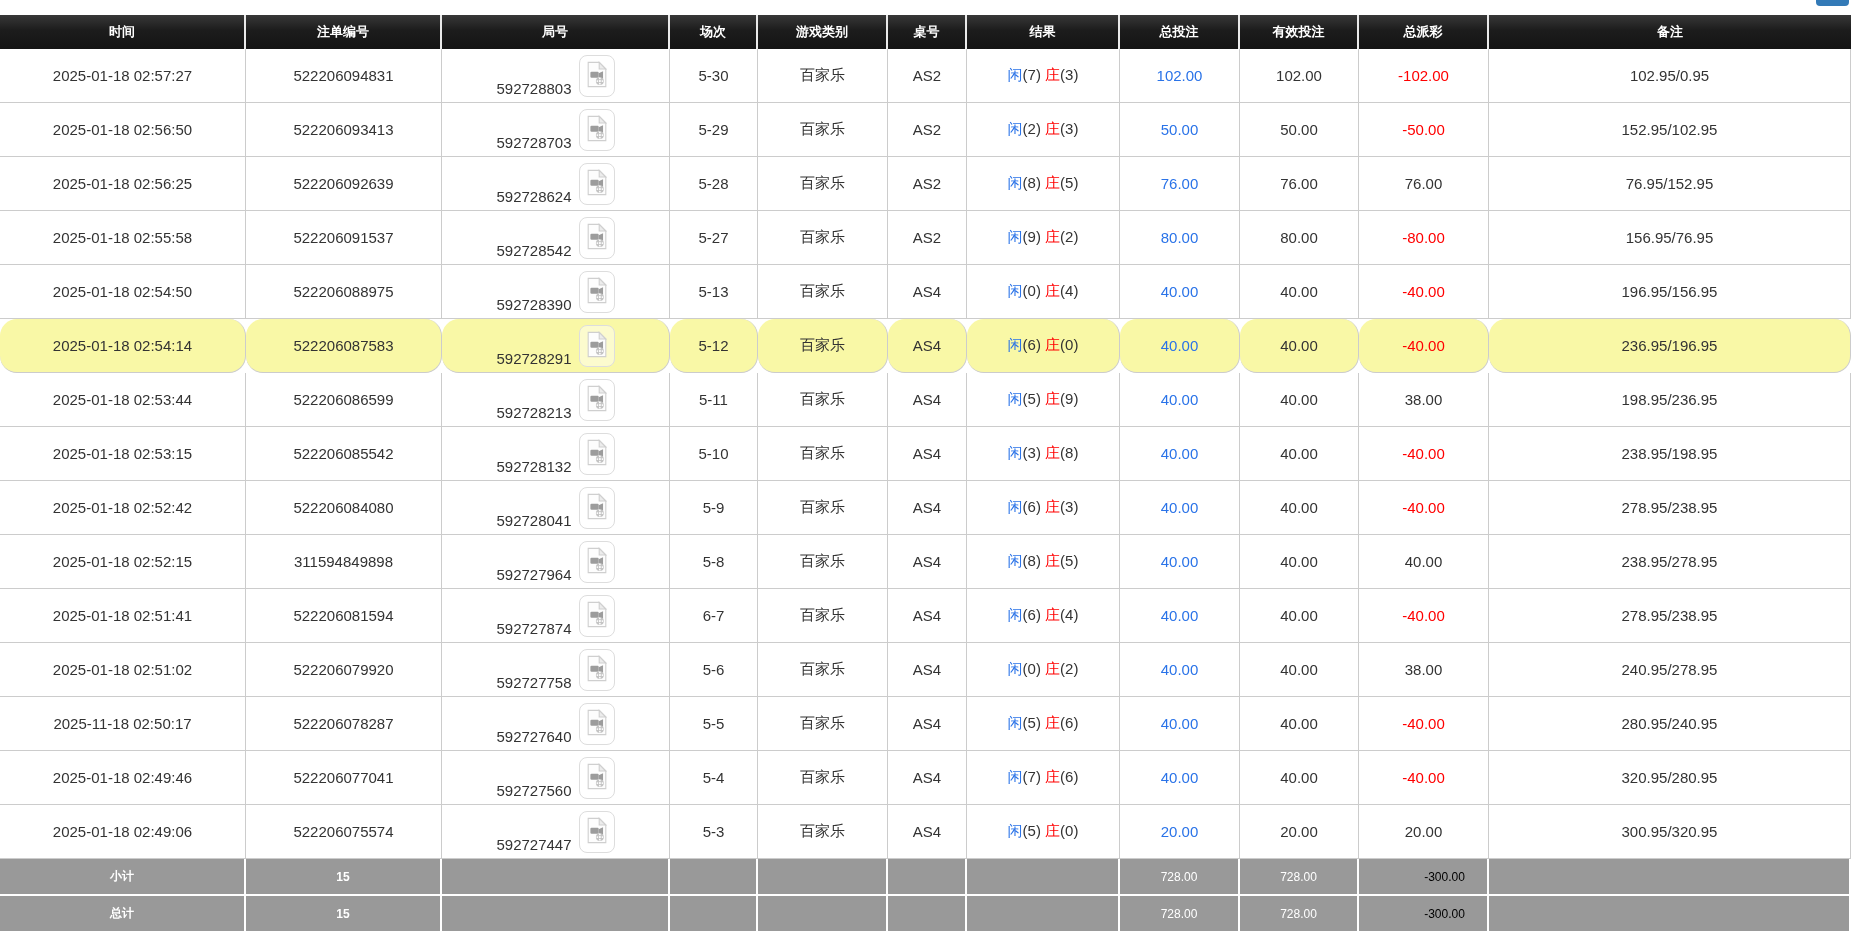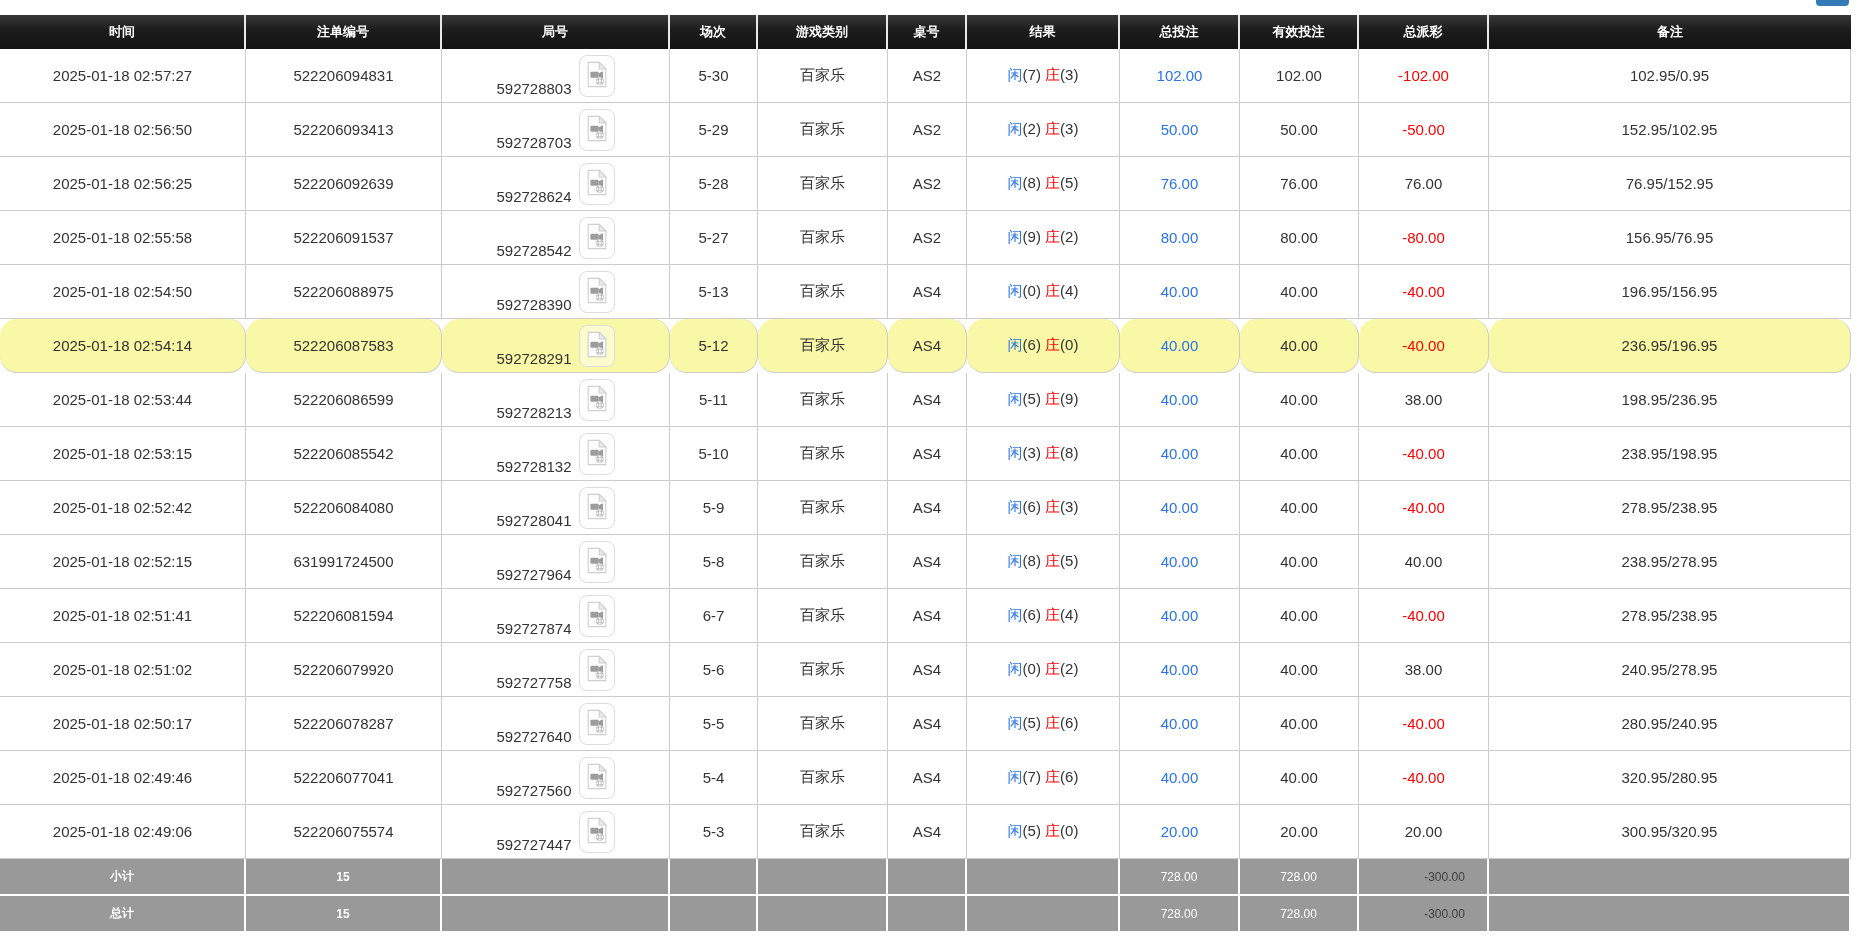--- a/index.html
+++ b/index.html
@@ -66,21 +66,21 @@
   tfoot td{
     height:35px;
     background:#999999;
     color:#ffffff; font-size:12px; font-weight:bold;
     text-align:center; vertical-align:middle;
     border-right:2px solid #ffffff;
     border-bottom:2px solid #ffffff;
     padding:0 4px;
   }
   tfoot td.amount{ font-weight:normal; }
-  tfoot td.red{ color:#404040;padding-left:47px; }
+  tfoot td.red{ color:#000000;padding-left:47px; }
 </style>
 </head>
 <body>
 
 <div class="page">
 
   <div class="top-partial-btn"></div>
 
   <table class="bet-table">
     <colgroup>
@@ -386,21 +386,21 @@
     <td>百家乐</td>
     <td>AS4</td>
     <td><span class="blue">闲</span><span>(6)</span> <span class="red">庄</span><span>(3)</span></td>
     <td class="blue">40.00</td>
     <td>40.00</td>
     <td class="payout neg">-40.00</td>
     <td>278.95/238.95</td>
   </tr>
         <tr>
     <td>2025-01-18 02:52:15</td>
-    <td>631991724500</td>
+    <td>311594849898</td>
     <td>
       <span class="game-cell-inner">
         <span>592727964</span>
         <span class="video-btn">
                 <span><svg width="22" height="27" viewBox="0 0 20 24">
           <path d="M2 1 h10 l6 6 v16 h-16 z" fill="#fdfdfd" stroke="#cfcfcf" stroke-width="1"></path>
           <path d="M12 1 l6 6 h-6 z" fill="#ececec" stroke="#cfcfcf" stroke-width="1"></path>
           <rect x="4" y="9.5" width="7.5" height="5.5" rx="1" fill="#9c9c9c"></rect>
           <path d="M11.5 10.8 L15.5 9 v7 l-4 -1.8 z" fill="#9c9c9c"></path>
           <circle cx="12.6" cy="18" r="3.6" fill="#c4c4c4"></circle>
@@ -478,21 +478,21 @@
     <td>5-6</td>
     <td>百家乐</td>
     <td>AS4</td>
     <td><span class="blue">闲</span><span>(0)</span> <span class="red">庄</span><span>(2)</span></td>
     <td class="blue">40.00</td>
     <td>40.00</td>
     <td class="payout">38.00</td>
     <td>240.95/278.95</td>
   </tr>
         <tr>
-    <td>2025-01-18 02:50:17</td>
+    <td>2025-11-18 02:50:17</td>
     <td>522206078287</td>
     <td>
       <span class="game-cell-inner">
         <span>592727640</span>
         <span class="video-btn">
                 <span><svg width="22" height="27" viewBox="0 0 20 24">
           <path d="M2 1 h10 l6 6 v16 h-16 z" fill="#fdfdfd" stroke="#cfcfcf" stroke-width="1"></path>
           <path d="M12 1 l6 6 h-6 z" fill="#ececec" stroke="#cfcfcf" stroke-width="1"></path>
           <rect x="4" y="9.5" width="7.5" height="5.5" rx="1" fill="#9c9c9c"></rect>
           <path d="M11.5 10.8 L15.5 9 v7 l-4 -1.8 z" fill="#9c9c9c"></path>

